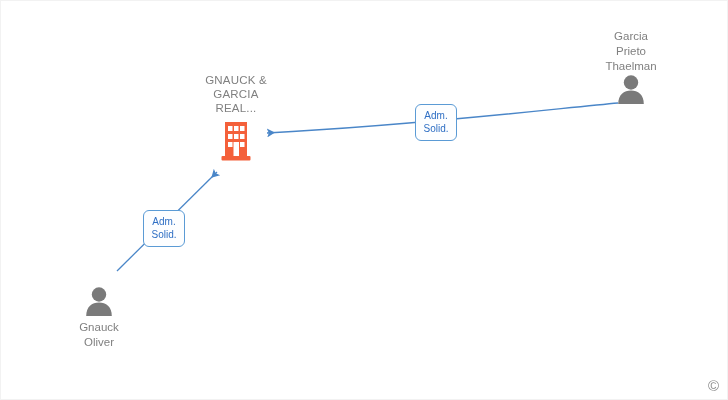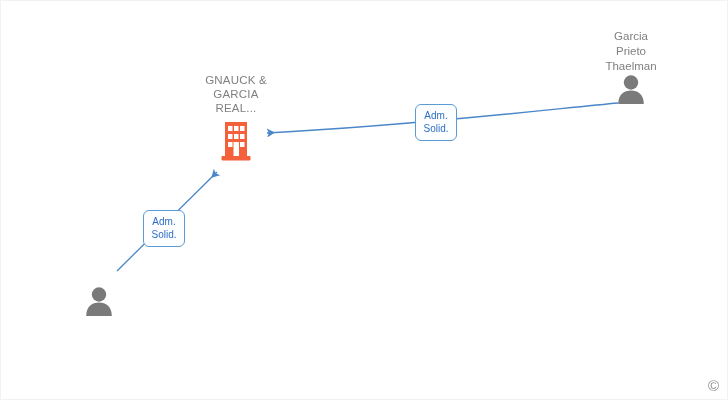--- a/index.html
+++ b/index.html
@@ -155,20 +155,22 @@
     </div>
   </div>
 
   <div class="person-node" style="left:38px; top:285px;">
     <div class="person-icon">
       <svg width="32" height="30" viewBox="0 0 32 30" xmlns="http://www.w3.org/2000/svg">
         <circle cx="16" cy="8.5" r="7.2" fill="#7a7a7a"></circle>
         <path d="M3.2,30 C3.2,20.5 9,16.5 16,16.5 C23,16.5 28.8,20.5 28.8,30 Z" fill="#7a7a7a"></path>
       </svg>
     </div>
+    <div class="person-label">Gnauck
+Oliver</div>
   </div>
 
   <div class="rel-box" style="left:414px; top:103px; width:42px;">Adm.
 Solid.</div>
 
   <div class="rel-box" style="left:142px; top:209px; width:42px;">Adm.
 Solid.</div>
 
   <div class="watermark">
     <span class="wm-c">©</span>

